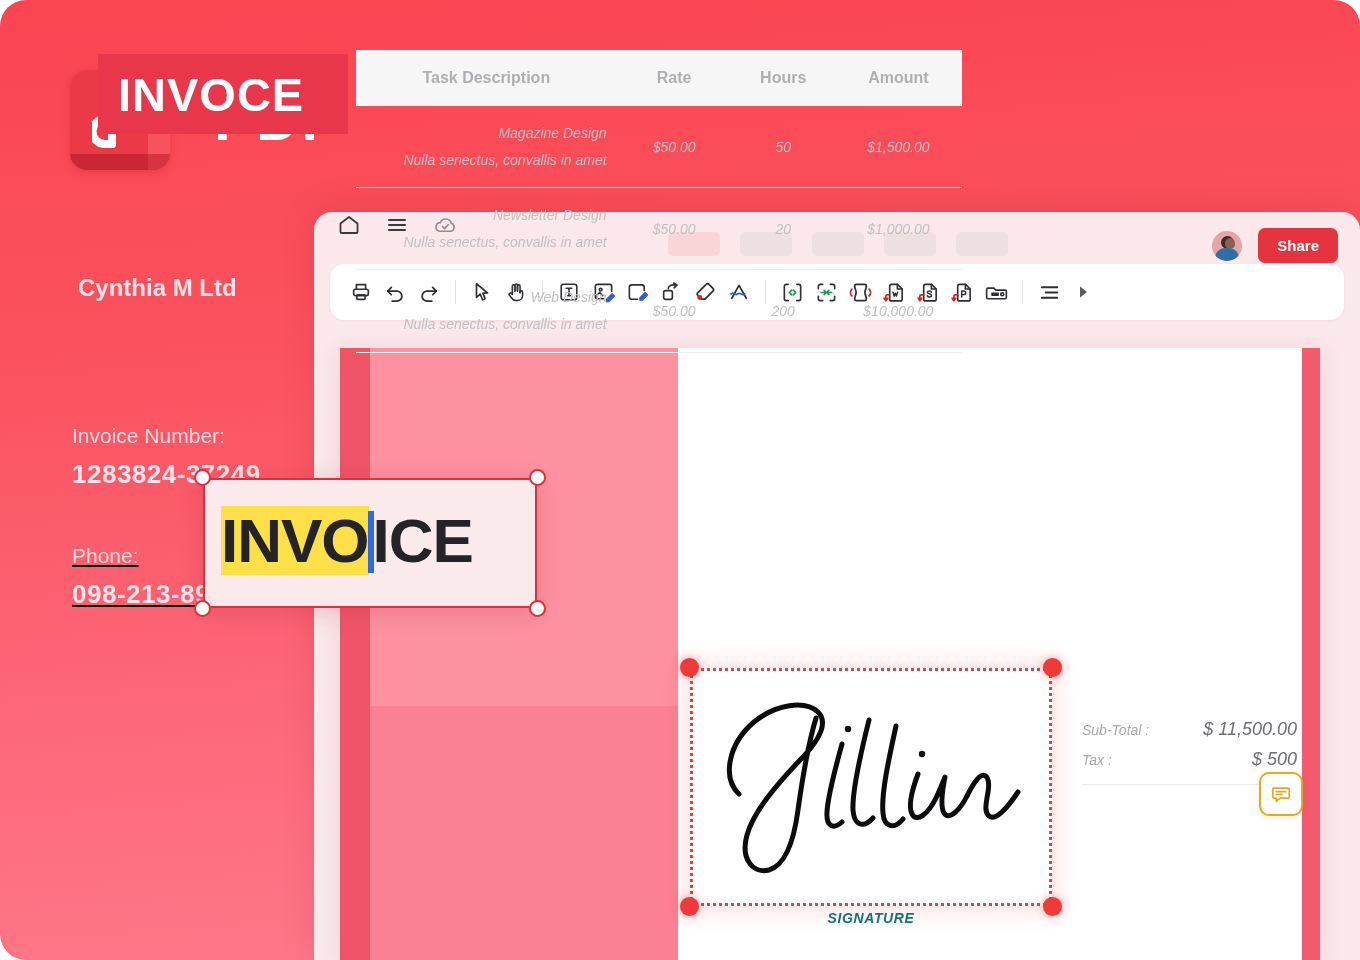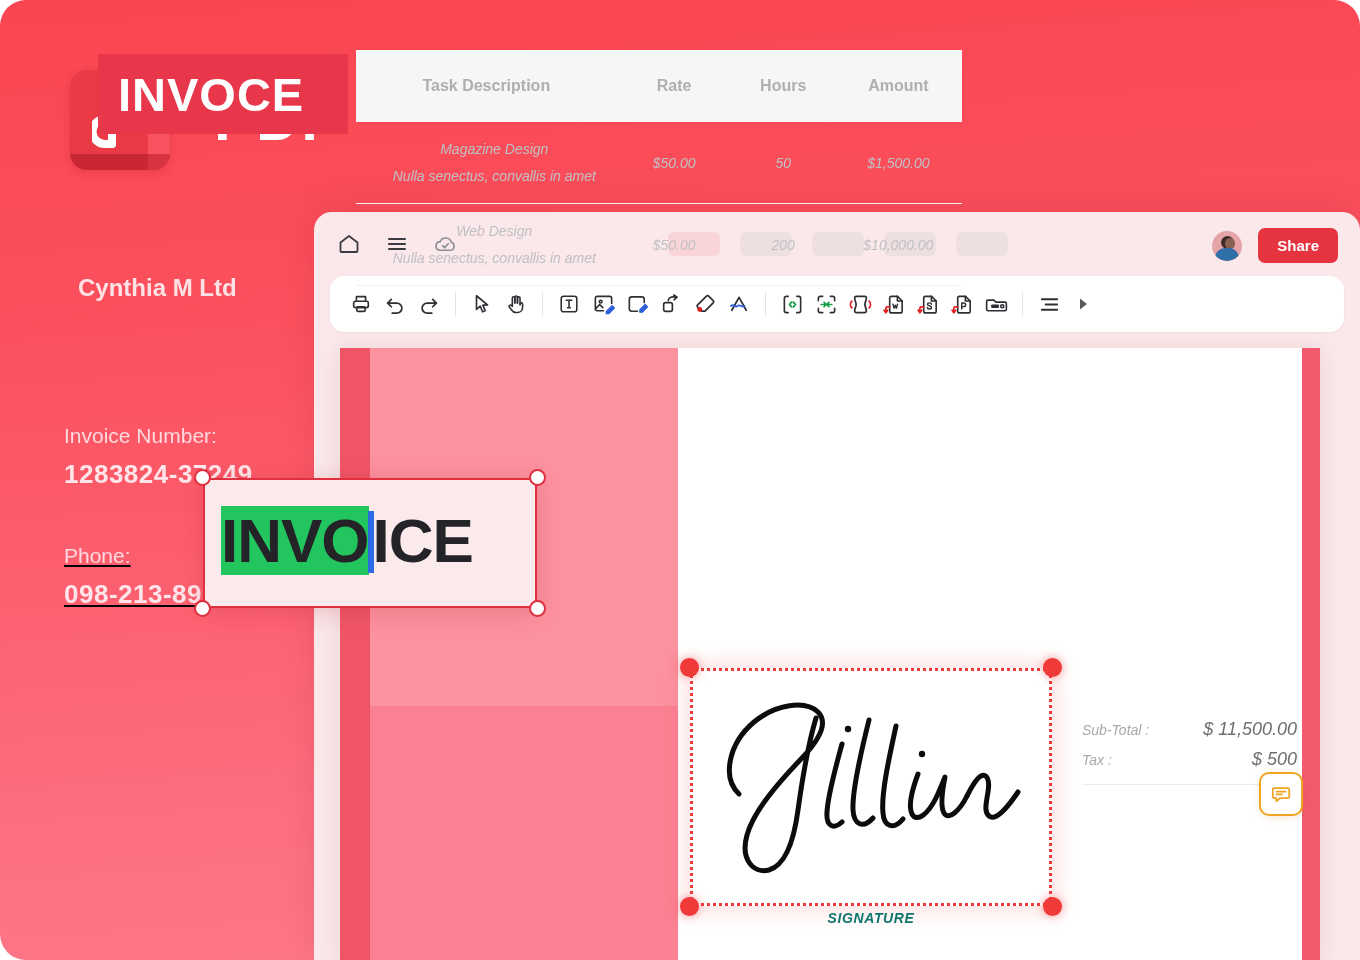--- a/index.html
+++ b/index.html
@@ -34,21 +34,21 @@
   
   #app-window {
     position: absolute; left: 314px; top: 212px; width: 1046px; height: 748px;
     background: #FAE8EA;
     border-radius: 18px 18px 0 0;
     box-shadow: 0 -4px 34px rgba(120,0,20,.13);
     overflow: hidden;
   }
 
   
-  #app-header { position: relative; height: 64px; display: flex; align-items: center; padding: 0 22px; }
+  #app-header { position: relative; height: 52px; display: flex; align-items: flex-start; padding: 0 22px; }
   #header-left { display: flex; align-items: center; gap: 22px; }
   .hdr-icon { width: 26px; height: 26px; display: flex; align-items: center; justify-content: center; cursor: pointer; }
   #header-tabs { position: absolute; left: 354px; top: 20px; display: flex; gap: 20px; }
   .tab-pill { width: 52px; height: 24px; border-radius: 6px; background: #EEDFE1; }
   .tab-pill.active { background: #F9D5D8; }
   #header-right { position: absolute; right: 22px; top: 16px; display: flex; align-items: center; gap: 16px; }
   #avatar {
     width: 30px; height: 30px; border-radius: 50%; overflow: hidden;
     background: #E4A4A8; position: relative;
   }
@@ -84,39 +84,39 @@
   #doc-left-panel-lower { position: absolute; left: 30px; top: 358px; width: 308px; height: 254px; background: #FA8193; }
   #doc-right-stripe { position: absolute; right: 0; top: 0; width: 18px; height: 100%; background: #F25A6D; }
 
   #invoice-title-block {
     position: absolute; left: 58px; top: 54px; width: 250px; height: 80px;
     background: #E8374B; display: flex; align-items: center; padding-left: 20px; margin-left: 40px;
   }
   #invoice-title-text { color: #fff; font-size: 47px; font-weight: 700; letter-spacing: 1px; line-height: 1; }
   #company-name { position: absolute; left: 78px; top: 274px; color: #FFE2E6; font-size: 24px; font-weight: 700; text-align: center; }
 
-  .doc-field { position: absolute; left: 64px; }
+  .doc-field { position: absolute; left: 72px; }
   .doc-field-label { color: #FFD9DF; font-size: 21px; font-weight: 400; margin-bottom: 11px; }
   .doc-field-value { color: #FFE5E9; font-size: 26px; font-weight: 700; letter-spacing: .5px; }
   #field-invoice-number { top: 424px; }
   #field-phone { top: 544px; text-decoration: underline; }
 
   
   #invoice-table { position: absolute; left: 356px; top: 50px; width: 606px; }
   #invoice-table table { border-collapse: collapse; width: 100%; }
   #invoice-table thead th {
     background: #F6F6F7; color: #AFAFB3; font-size: 16px; font-weight: 700;
-    padding: 27px 10px; text-align: center;
+    padding: 19px 10px; text-align: center;
   }
   #invoice-table thead th:first-child { text-align: center; }
   #invoice-table tbody td {
     border-bottom: 1px solid #F0F0F2; font-style: italic; color: #C0C0C4;
     font-size: 14px; padding: 14px 10px; text-align: center; vertical-align: middle;
   }
-  #invoice-table tbody td.task { text-align: center; padding-left: 26px; line-height: 1.9; }
+  #invoice-table tbody td.task { text-align: right; padding-left: 26px; line-height: 1.9; }
   #invoice-table tbody td.task .t-title { display: block; }
   #invoice-table tbody td.task .t-sub { display: block; }
 
   
   #totals { position: absolute; left: 1082px; top: 719px; width: 215px; }
   .total-row { display: flex; justify-content: space-between; align-items: baseline; margin-bottom: 9px; }
   .total-label { font-style: italic; color: #A9A9AD; font-size: 14px; }
   .total-value { font-style: italic; color: #6E6E73; font-size: 18px; font-weight: 400; }
   #totals-divider { height: 1px; background: #EDEDEF; margin: 14px 0 16px 0; }
   .grand-row { display: flex; align-items: center; gap: 8px; }
@@ -159,21 +159,21 @@
   #text-edit-widget { position: absolute; left: 203px; top: 478px; width: 334px; height: 130px; }
   #text-edit-box {
     position: absolute; inset: 0; background: #FBEAEC; border: 2px solid #E03040;
     display: flex; align-items: center; padding-left: 16px;
     box-shadow: 0 4px 22px rgba(170,30,45,.20);
   }
   #text-edit-content {
     position: relative; font-size: 62px; font-weight: 700; color: #232328;
     letter-spacing: -1px; line-height: 1; white-space: nowrap;
   }
-  #text-sel { background: #22c55e; }
+  #text-sel { background: #fde047; }
   #text-caret {
     display: inline-block; width: 6px; height: 62px; background: #2B6BE4;
     vertical-align: middle; margin: 0 -1px; position: relative; top: -3px;
   }
   .te-handle {
     position: absolute; width: 17px; height: 17px; border-radius: 50%;
     background: #fff; border: 2.5px solid #E03040;
   }
   .te-handle.tl { left: -9px; top: -9px; }
   .te-handle.tr { right: -9px; top: -9px; }
@@ -430,20 +430,29 @@
         <td class="task">
           <span class="t-title">Magazine Design</span>
           <span class="t-sub">Nulla senectus, convallis in amet</span>
         </td>
         <td>$50.00</td>
         <td>50</td>
         <td>$1,500.00</td>
       </tr>
       <tr>
         <td class="task">
+          <span class="t-title">Newsletter Design</span>
+          <span class="t-sub">Nulla senectus, convallis in amet</span>
+        </td>
+        <td>$50.00</td>
+        <td>20</td>
+        <td>$1,000.00</td>
+      </tr>
+      <tr>
+        <td class="task">
           <span class="t-title">Web Design</span>
           <span class="t-sub">Nulla senectus, convallis in amet</span>
         </td>
         <td>$50.00</td>
         <td>200</td>
         <td>$10,000.00</td>
       </tr>
     </tbody>
   </table>
 </div>

